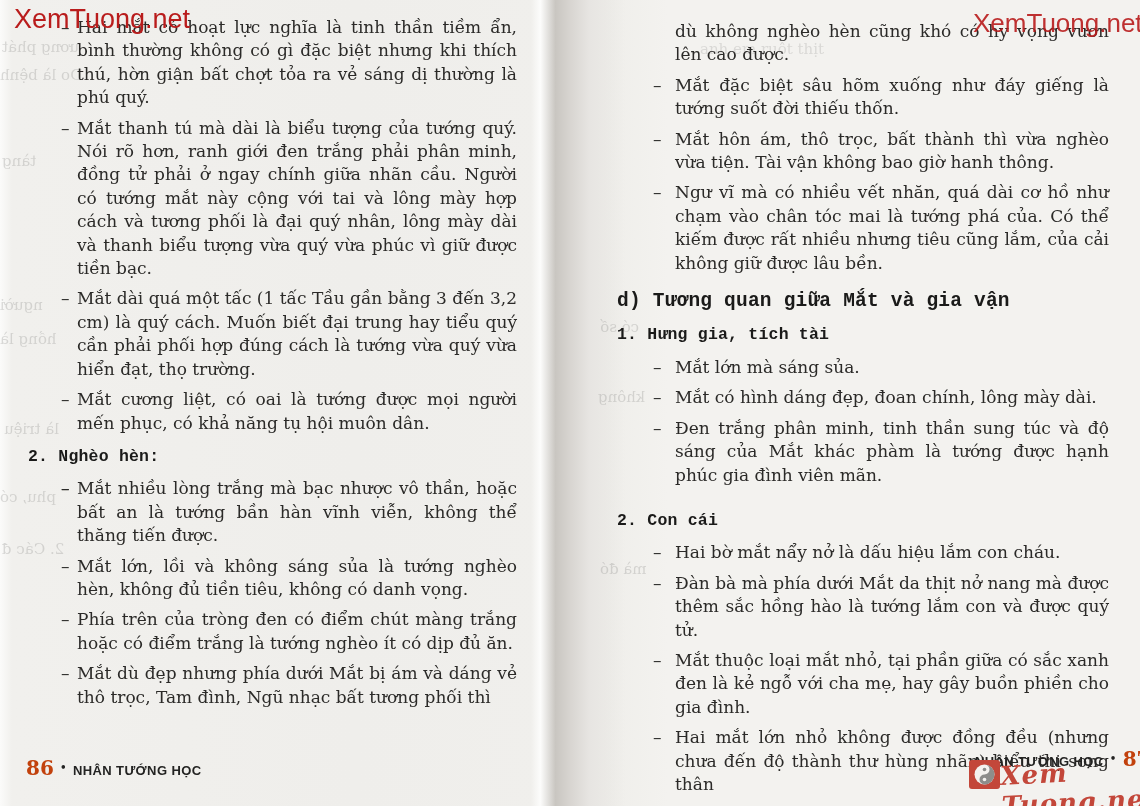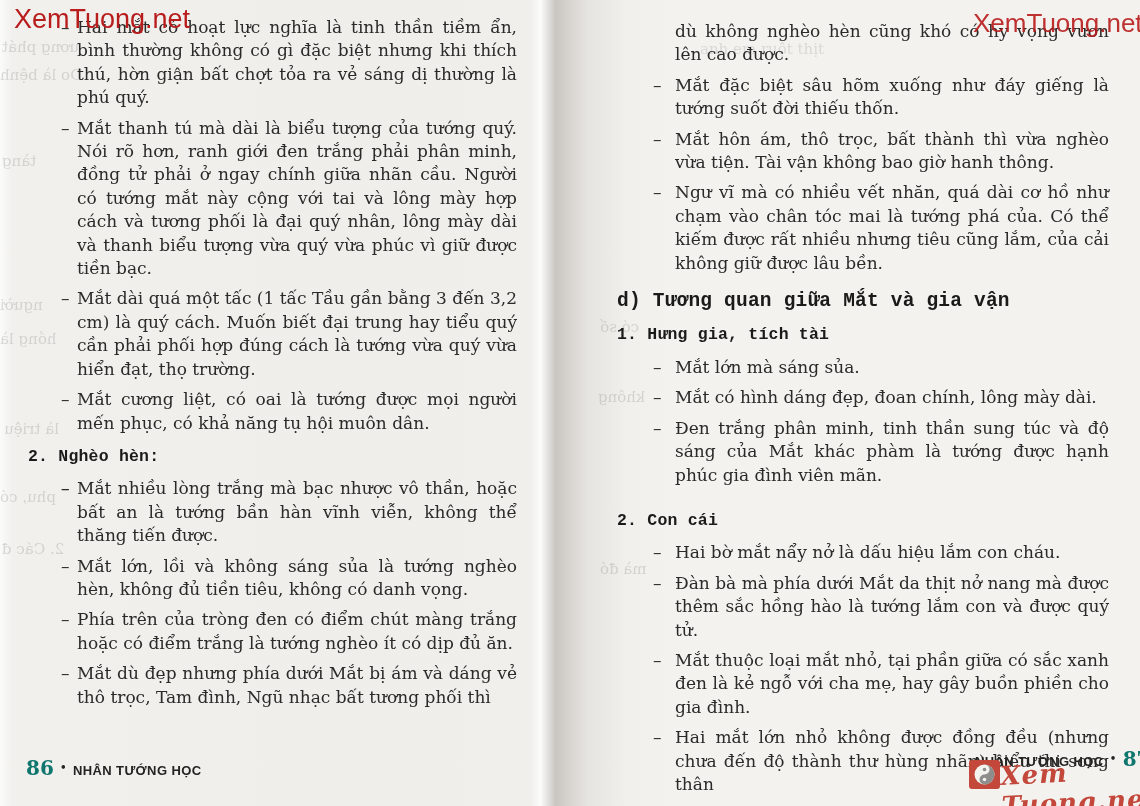--- a/index.html
+++ b/index.html
@@ -25,21 +25,21 @@
   .cont-par { text-align:justify; margin:0 0 7px 0; padding-left:58px; padding-right:0; }
   .h-sub {
     font-family:Liberation Mono, monospace; font-weight:bold;
     font-size:16.5px; color:#1a1a19; margin:10px 0 9px 0; letter-spacing:0.2px;
   }
   .h-d { font-size:19.5px; margin:15px 0 4px 0; }
   .intro-p { text-indent:40px; text-align:justify; margin:0 0 9px 0; }
   .footer { position:absolute; z-index:4; white-space:nowrap; }
   .footer-left  { left:26px; top:756px; }
   .footer-right { left:975px; top:747px; }
-  .pageno { font-size:20px; font-weight:bold; color:#0f766e; }
+  .pageno { font-size:20px; font-weight:bold; color:#c2410c; }
   .f-sep { font-size:12px; color:#232322; margin:0 6px; vertical-align:3px; }
   .f-title {
     font-family:"Liberation Sans","DejaVu Sans",sans-serif; font-weight:bold;
     font-size:13px; letter-spacing:0.4px; color:#232322;
   }
   .wm { position:absolute; z-index:5; font-family:"Liberation Sans","DejaVu Sans",sans-serif; color:#b91c1c;text-align:right; }
   .wm-tl { left:14px;  top:4px;  font-size:27px; }
   .wm-tr { left:973px; top:8px;  font-size:26px; opacity:.9; }
   .wm-red {
     position:absolute; left:1001px; top:757px; z-index:6;

